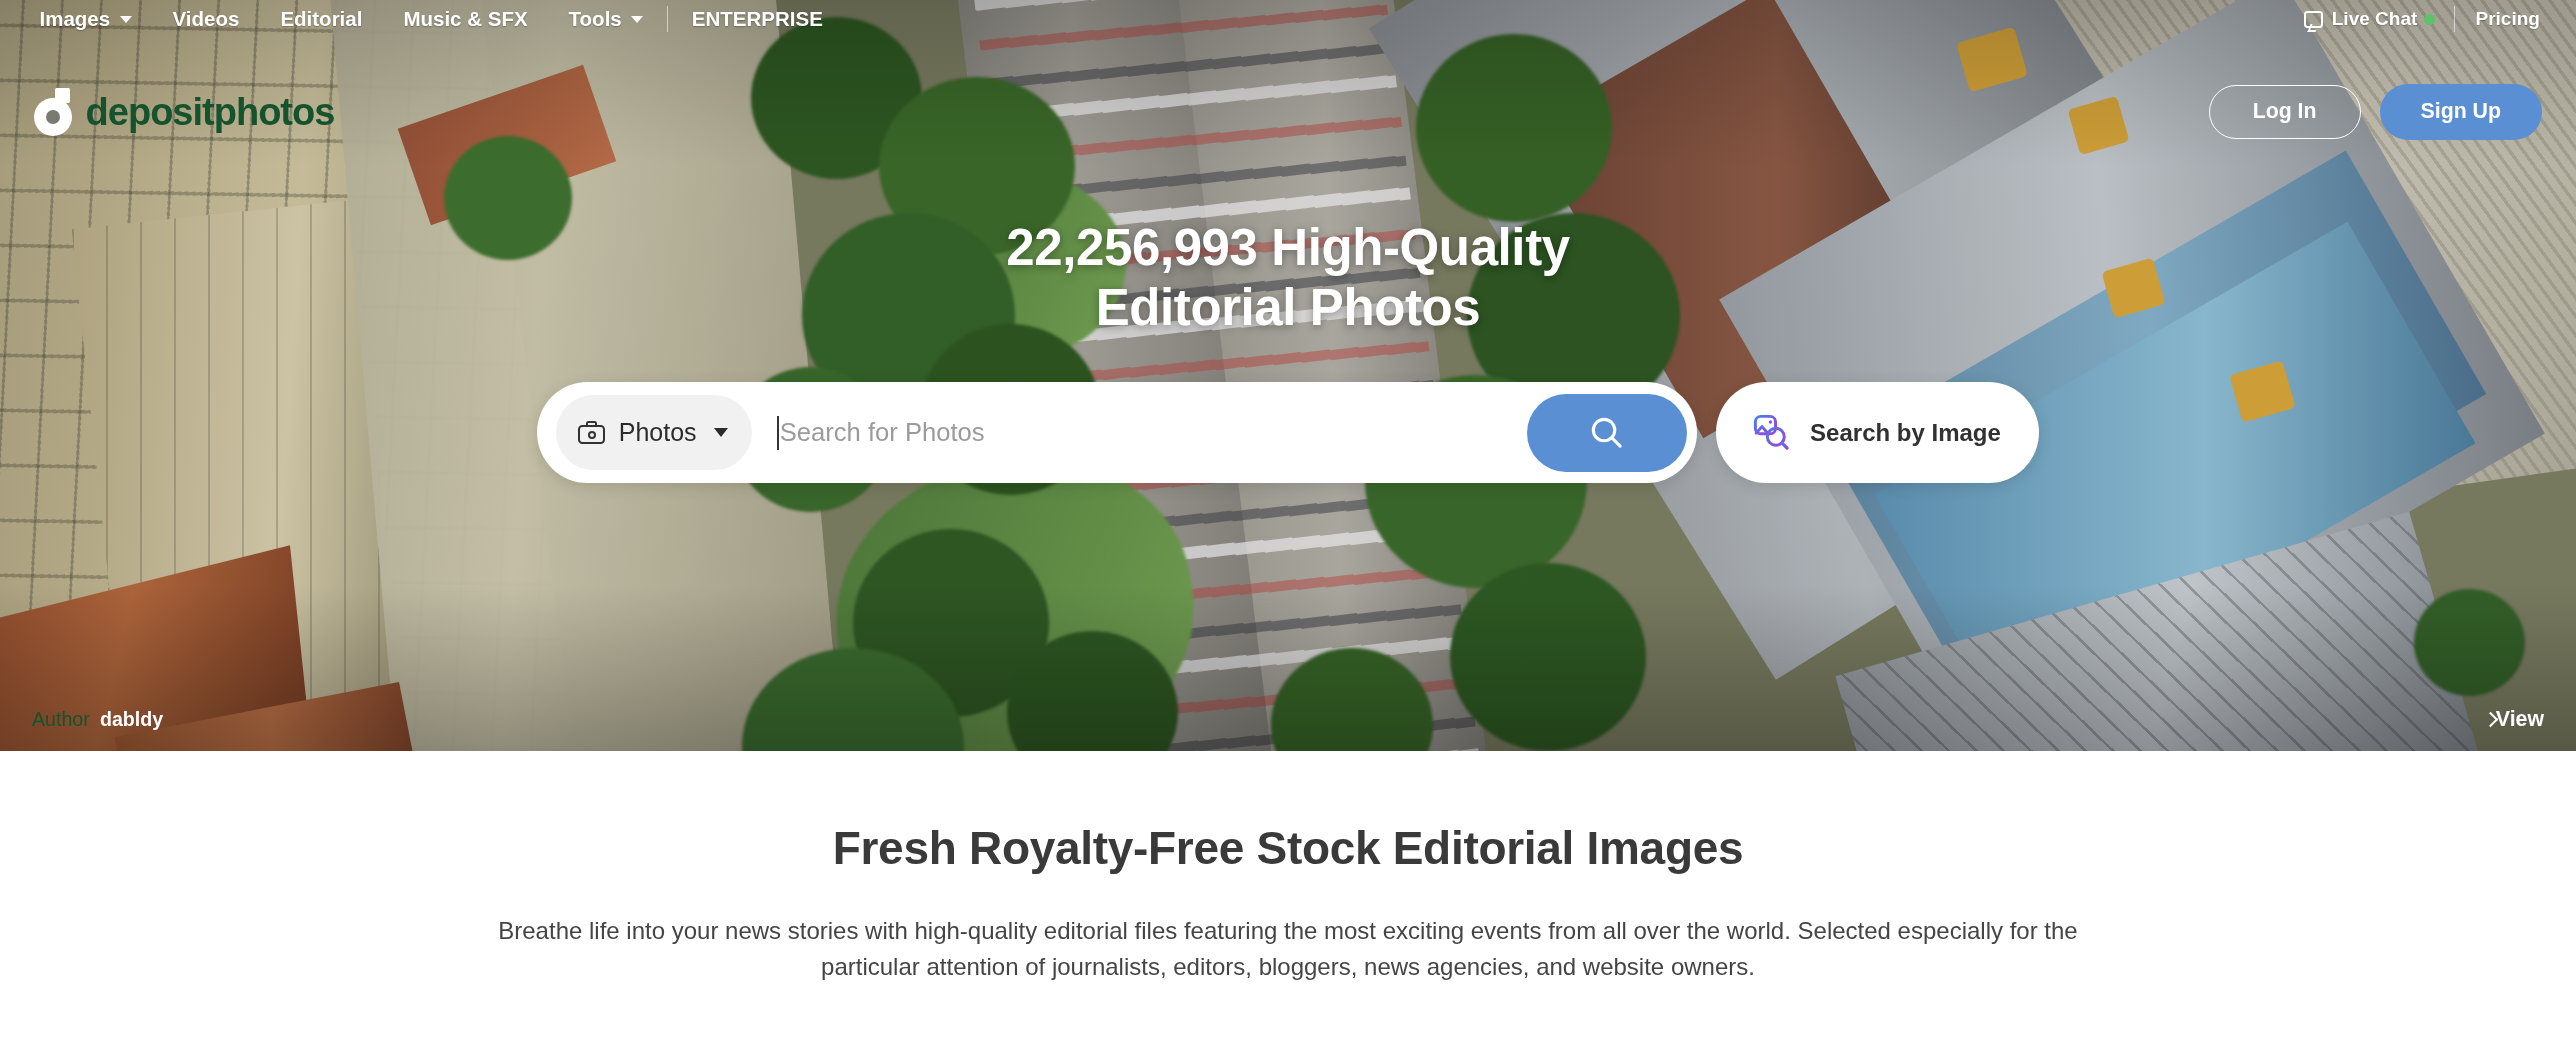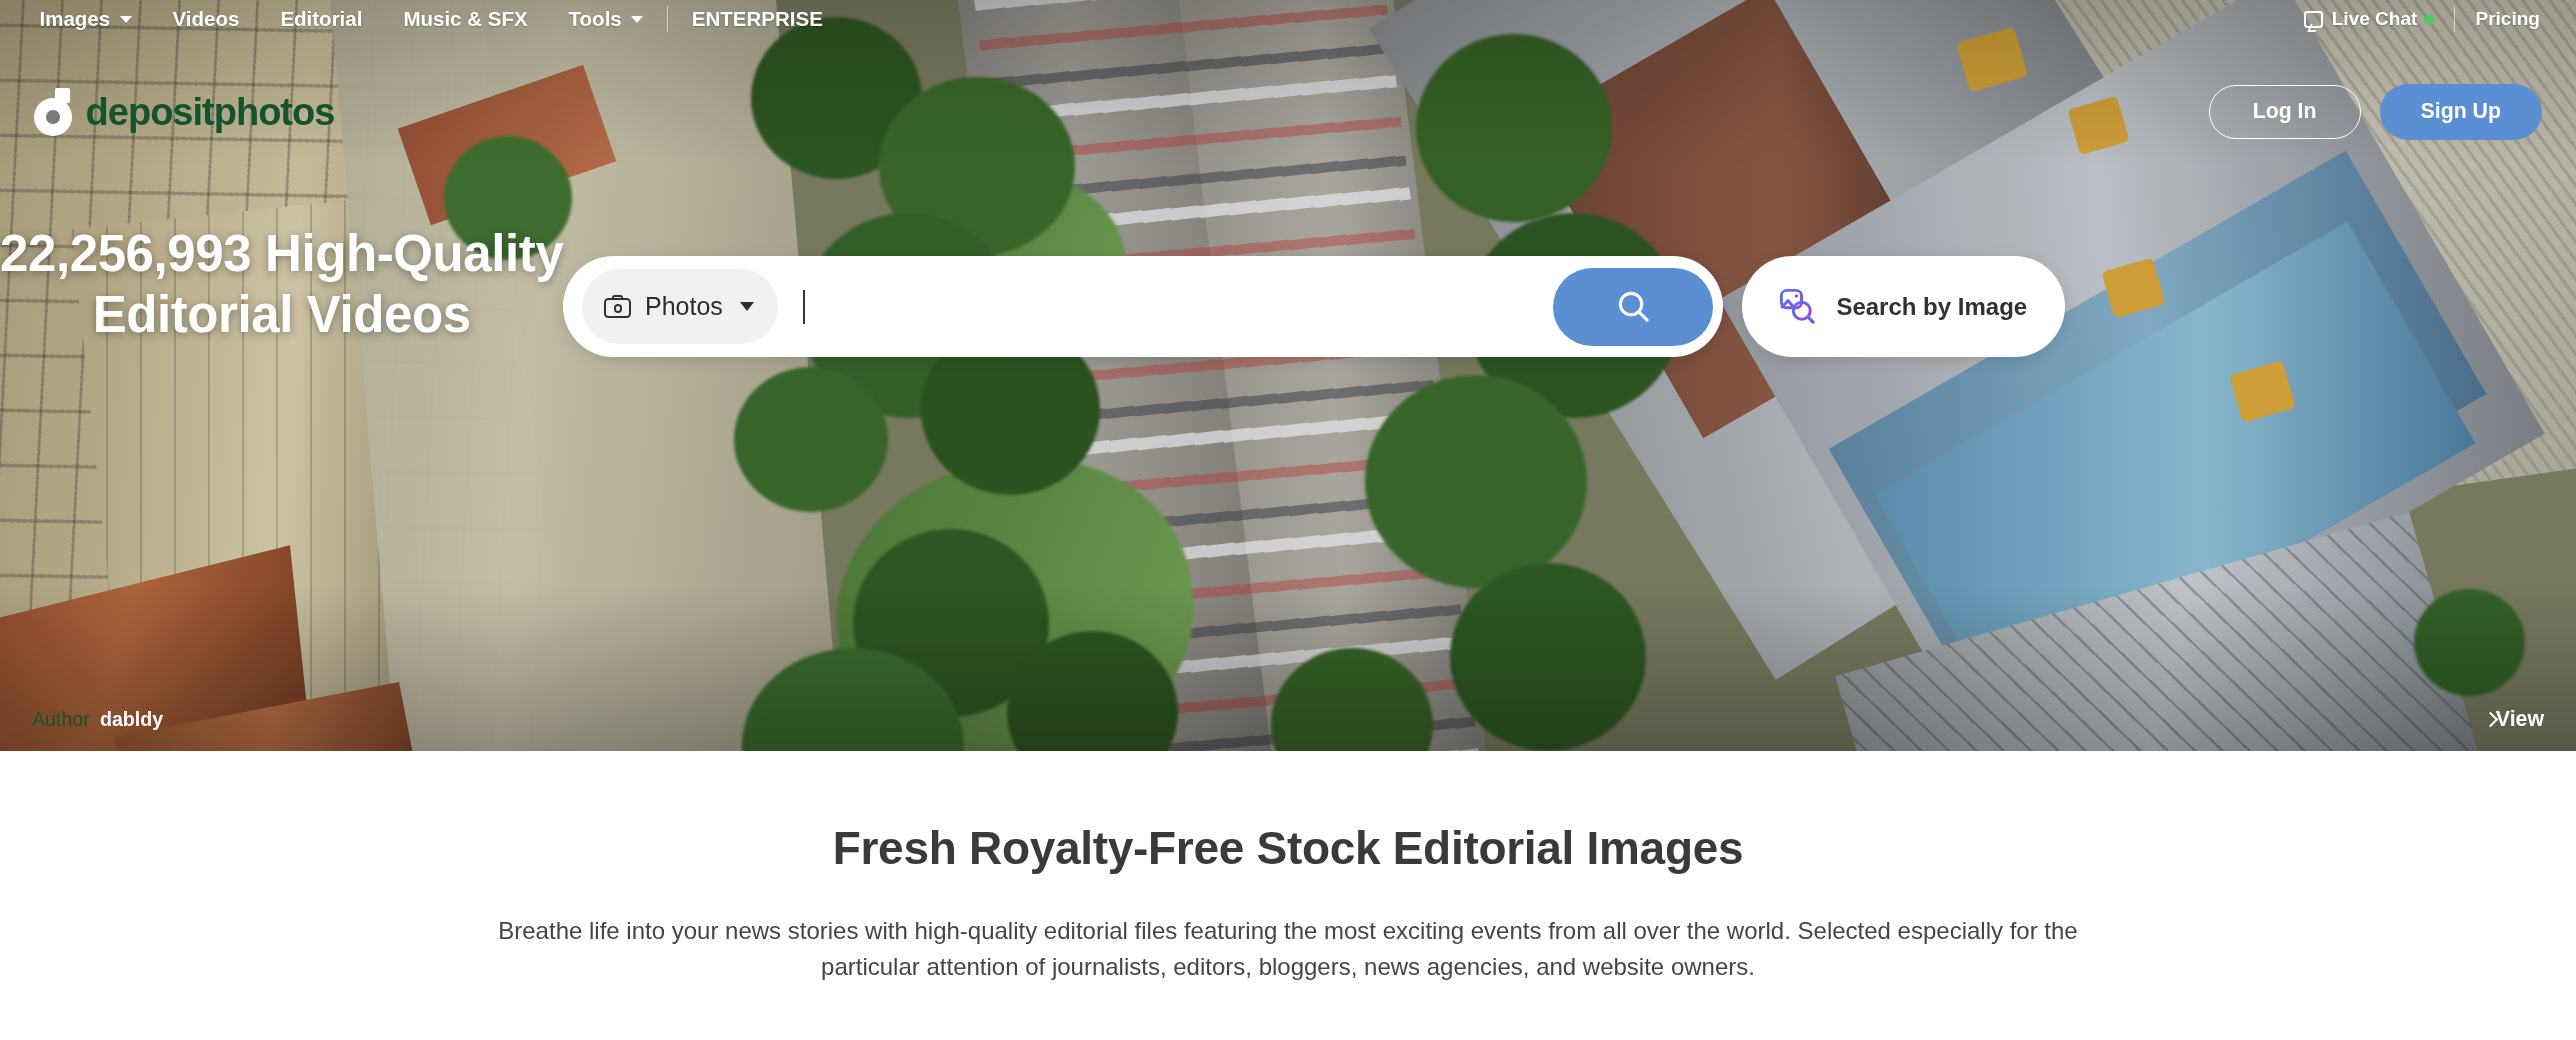--- a/index.html
+++ b/index.html
@@ -283,22 +283,22 @@
     font-size: 21.3px; font-weight: bold;
     padding: 17px 41px;
     background: #5b8fd4;
     cursor: pointer;
     line-height: 1;
   }
 
   
   .hero-center {
     position: absolute;
-    top: 212px; left: 0; right: 0;
-    display: flex; flex-direction: row; align-items: center;
+    top: 218px; left: 0; right: 0;
+    display: flex; flex-direction: column; align-items: center;
     z-index: 9;
   }
   .hero-title {
     color: #fff;
     font-size: 51px;
     font-weight: bold;
     line-height: 1.18;
     text-align: center;
     text-shadow: 0 1.7px 8.5px rgba(0,0,0,.35);
     letter-spacing: -0.4px;
@@ -545,38 +545,39 @@
     </div>
     <div class="auth">
       <button class="btn-login">Log In</button>
       <button class="btn-signup">Sign Up</button>
     </div>
   </div>
 
   <div class="hero-center">
     <h1 class="hero-title">
       <span>22,256,993 High-Quality</span><br>
-      <span>Editorial Videos</span>
+      <span>Editorial Photos</span>
     </h1>
 
     <div class="searchrow">
       <div class="searchbar">
 
         <div class="type-pill">
           <span class="cam-icon">
             <span class="bump"></span>
             <span class="body"></span>
             <span class="lens"></span>
           </span>
           <span class="type-label">Photos</span>
           <span class="caret-dark"></span>
         </div>
 
         <div class="search-input-wrap">
           <span class="caretbar"></span>
+          <input class="search-input" type="text" placeholder="Search for Photos" style="">
         </div>
 
         <button class="btn-search">
           <svg width="39" height="39" viewBox="0 0 24 24" fill="none">
             <circle cx="10.5" cy="10.5" r="6.6" stroke="#ffffff" stroke-width="1.9"></circle>
             <line x1="15.4" y1="15.4" x2="20.4" y2="20.4" stroke="#ffffff" stroke-width="1.9" stroke-linecap="round"></line>
           </svg>
         </button>
       </div>
 

